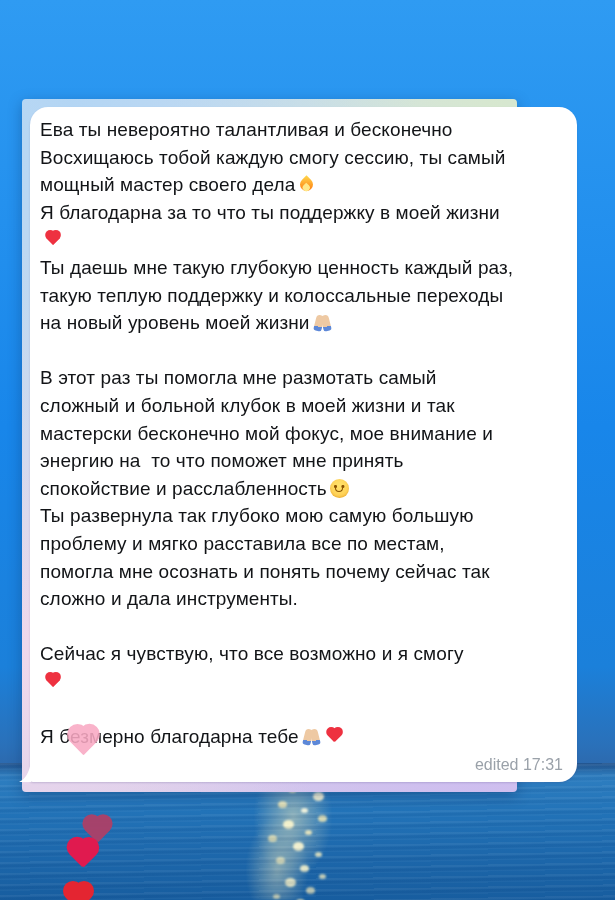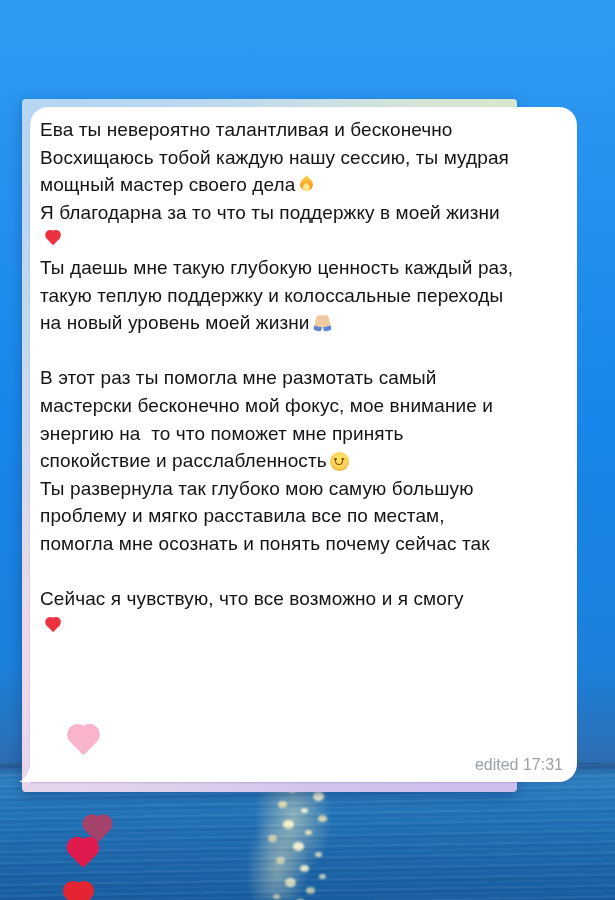--- a/index.html
+++ b/index.html
@@ -173,39 +173,42 @@
     </div>
   </div>
 
   <div class="card">
     <div class="bubble">
       <svg class="tail" viewBox="0 0 12 21" xmlns="http://www.w3.org/2000/svg">
         <path d="M12 0 L12 21 L0 21 C6.5 18.5 10.5 11 12 0 Z" fill="#ffffff"></path>
       </svg>
       <div class="msg">
           <div class="line"><span>Ева ты невероятно талантливая и бесконечно</span></div>
-          <div class="line"><span>Восхищаюсь тобой каждую нашу сессию, ты мудрая</span></div>
+          <div class="line"><span>Восхищаюсь тобой каждую смогу сессию, ты самый</span></div>
           <div class="line"><span>мощный мастер своего дела</span><span class="emj emj-fire"></span></div>
           <div class="line"><span>Я благодарна за то что ты поддержку в моей жизни</span></div>
           <div class="line"><span class="emj emj-heart cssheart"></span></div>
           <div class="line"><span>Ты даешь мне такую глубокую ценность каждый раз,</span></div>
           <div class="line"><span>такую теплую поддержку и колоссальные переходы</span></div>
           <div class="line"><span>на новый уровень моей жизни</span><span class="emj emj-pray"></span></div>
           <div class="line">&nbsp;</div>
           <div class="line"><span>В этот раз ты помогла мне размотать самый</span></div>
+          <div class="line"><span>сложный и больной клубок в моей жизни и так</span></div>
           <div class="line"><span>мастерски бесконечно мой фокус, мое внимание и</span></div>
           <div class="line"><span>энергию на  то что поможет мне принять</span></div>
           <div class="line"><span>спокойствие и расслабленность</span><span class="emj emj-hug"></span></div>
           <div class="line"><span>Ты развернула так глубоко мою самую большую</span></div>
           <div class="line"><span>проблему и мягко расставила все по местам,</span></div>
           <div class="line"><span>помогла мне осознать и понять почему сейчас так</span></div>
+          <div class="line"><span>сложно и дала инструменты.</span></div>
           <div class="line">&nbsp;</div>
           <div class="line"><span>Сейчас я чувствую, что все возможно и я смогу</span></div>
           <div class="line"><span class="emj emj-heart cssheart"></span></div>
           <div class="line">&nbsp;</div>
+          <div class="line"><span>Я безмерно благодарна тебе</span><span class="emj emj-pray"></span><span class="emj emj-heart cssheart"></span></div>
         </div>
       <div class="edited">edited 17:31</div>
     </div>
   </div>
 
   <div class="hearts-layer">
       <div class="cssheart float-heart" style="left: 63px; top: 726px; width: 39px; height: 35px; opacity: 0.88; --c: #f9a9c3;"></div>
       <div class="cssheart float-heart" style="left: 79px; top: 816px; width: 35px; height: 32px; opacity: 0.95; --c: #ad4068;"></div>
       <div class="cssheart float-heart" style="left: 63px; top: 839px; width: 38px; height: 34px; opacity: 1; --c: #e01a4f;"></div>
       <div class="cssheart float-heart" style="left: 59px; top: 883px; width: 37px; height: 33px; opacity: 1; --c: #e42531;"></div>

